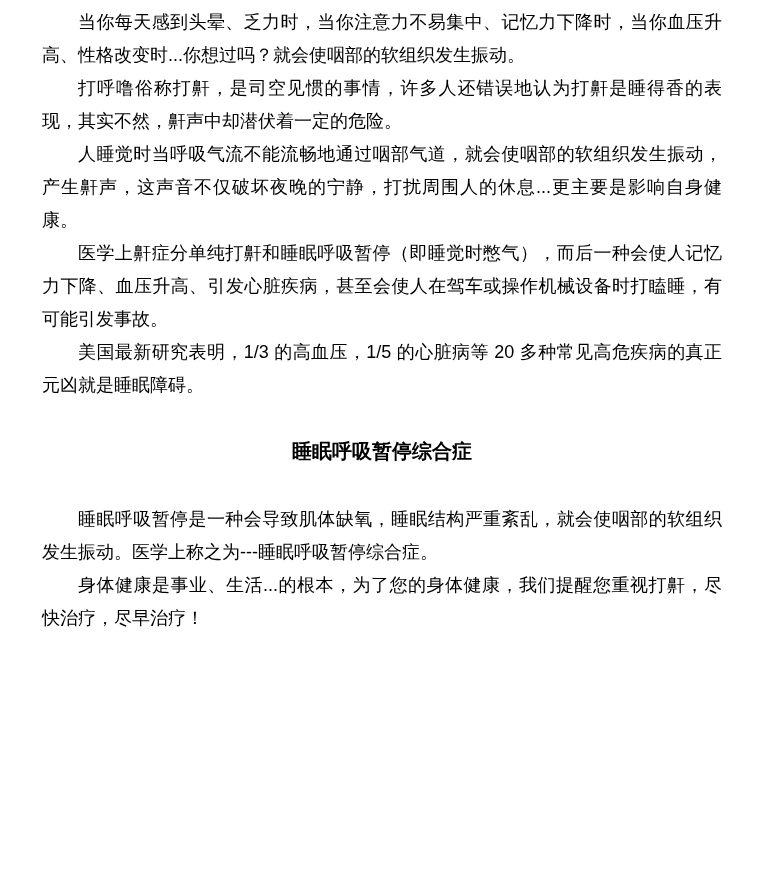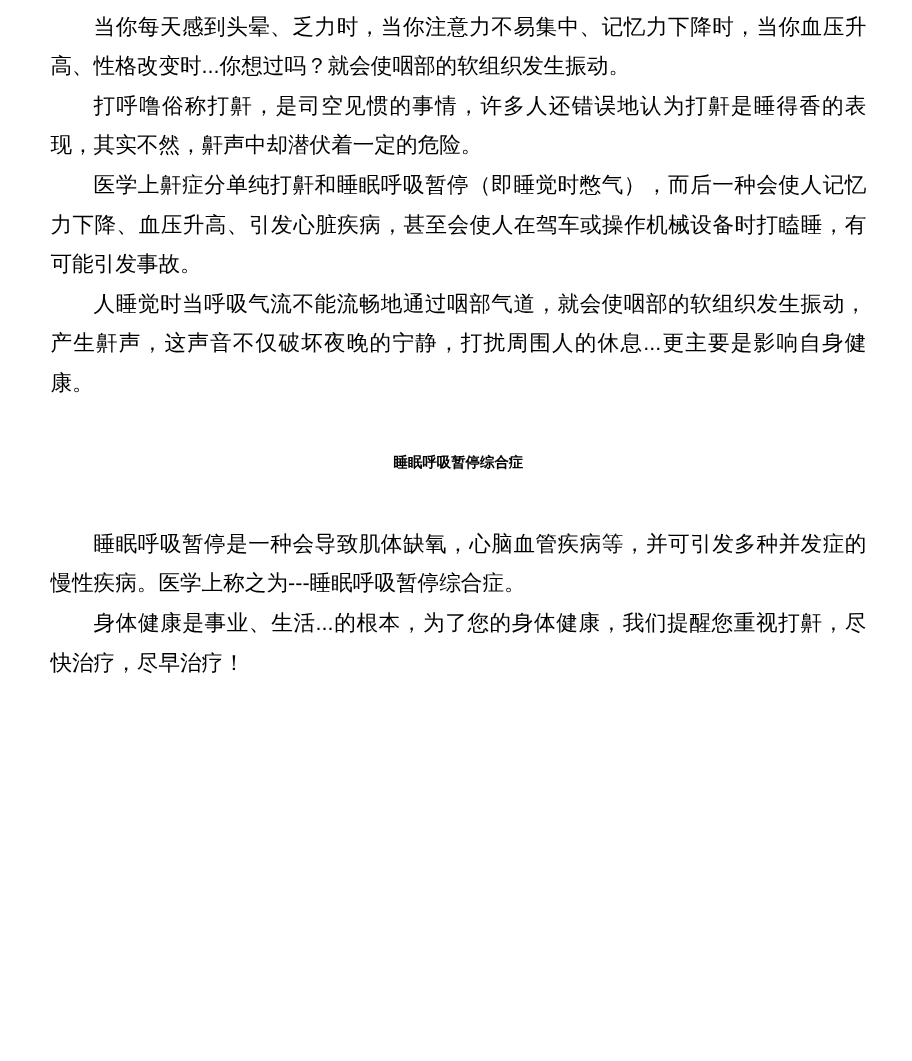--- a/index.html
+++ b/index.html
@@ -25,33 +25,34 @@
   }
   .para {
     margin: 0;
     text-indent: 2em;
     text-align: justify;
     text-justify: inter-ideograph;
     word-break: break-all;
   }
   .heading {
     margin: 33px 0 35px 0;
-    font-size: 12px;
+    font-size: 20px;
     font-weight: bold;
     line-height: 33px;
     text-align: center;
     color: #000000;
   }
 </style>
 </head>
 <body>
 
 <div class="page">
   <p class="para">当你每天感到头晕、乏力时，当你注意力不易集中、记忆力下降时，当你血压升高、性格改变时...你想过吗？就会使咽部的软组织发生振动。</p>
   <p class="para">打呼噜俗称打鼾，是司空见惯的事情，许多人还错误地认为打鼾是睡得香的表现，其实不然，鼾声中却潜伏着一定的危险。</p>
+  <p class="para">人睡觉时当呼吸气流不能流畅地通过咽部气道，就会使咽部的软组织发生振动，产生鼾声，这声音不仅破坏夜晚的宁静，打扰周围人的休息...更主要是影响自身健康。</p>
   <p class="para">医学上鼾症分单纯打鼾和睡眠呼吸暂停（即睡觉时憋气），而后一种会使人记忆力下降、血压升高、引发心脏疾病，甚至会使人在驾车或操作机械设备时打瞌睡，有可能引发事故。</p>
-  <p class="para">人睡觉时当呼吸气流不能流畅地通过咽部气道，就会使咽部的软组织发生振动，产生鼾声，这声音不仅破坏夜晚的宁静，打扰周围人的休息...更主要是影响自身健康。</p>
+  <p class="para">美国最新研究表明，1/3 的高血压，1/5 的心脏病等 20 多种常见高危疾病的真正元凶就是睡眠障碍。</p>
 
   <h2 class="heading">睡眠呼吸暂停综合症</h2>
 
-  <p class="para">睡眠呼吸暂停是一种会导致肌体缺氧，心脑血管疾病等，并可引发多种并发症的慢性疾病。医学上称之为---睡眠呼吸暂停综合症。</p>
+  <p class="para">睡眠呼吸暂停是一种会导致肌体缺氧，睡眠结构严重紊乱，就会使咽部的软组织发生振动。医学上称之为---睡眠呼吸暂停综合症。</p>
   <p class="para">身体健康是事业、生活...的根本，为了您的身体健康，我们提醒您重视打鼾，尽快治疗，尽早治疗！</p>
 </div>
 
 </body></html>

